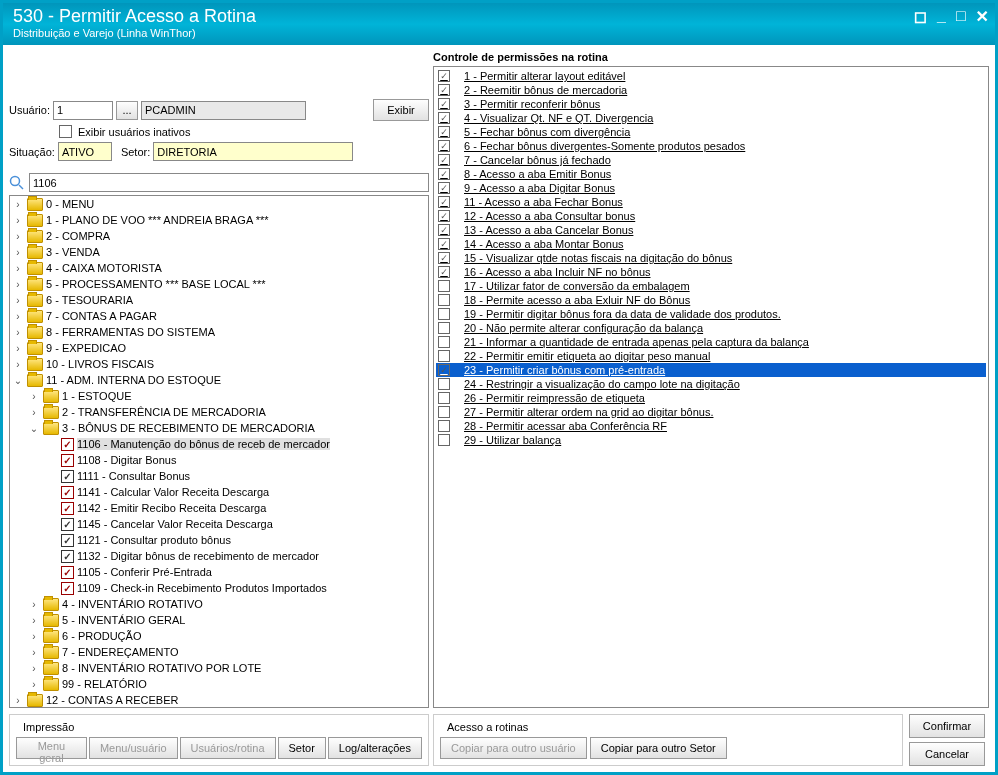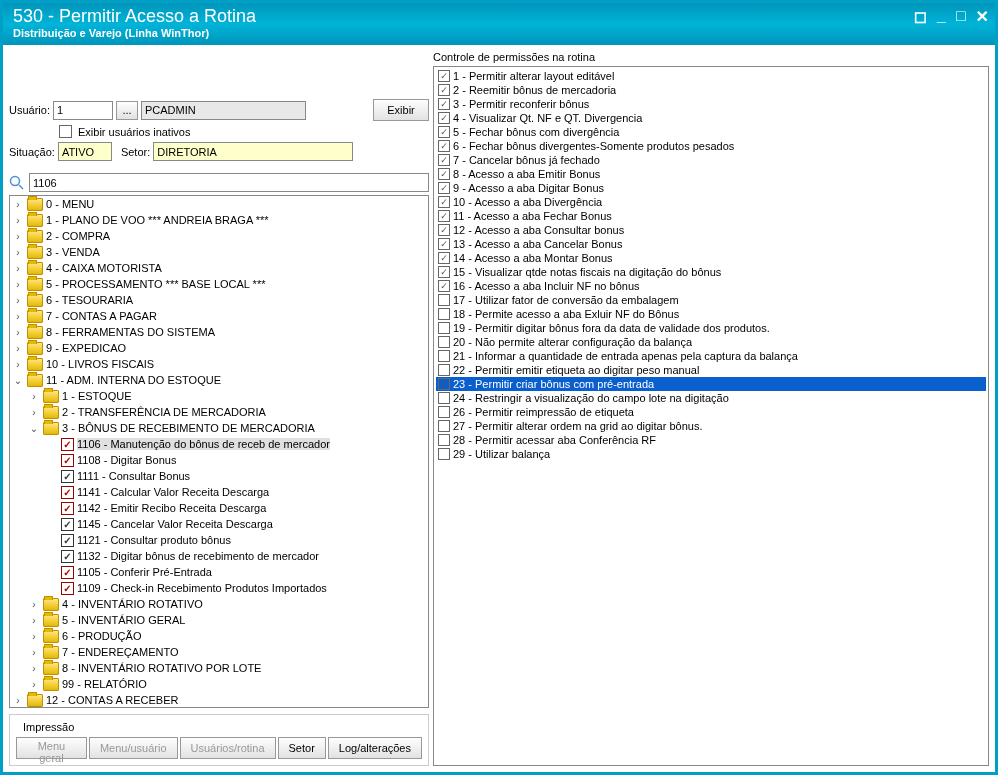--- a/index.html
+++ b/index.html
@@ -1,20 +1,20 @@
 <!DOCTYPE html>
 <html><head>
 <meta charset="utf-8">
 <style>
 * { box-sizing: border-box; margin: 0; padding: 0; font-family: Tahoma, Arial, sans-serif; font-size: 11px; }
 body { background: #fff; }
 .window { width: 998px; height: 775px; border: 3px solid #00a0c6; position: relative; }
 .titlebar { height: 42px; background: linear-gradient(180deg, #0095bb 0%, #00b4d8 50%, #0095bb 100%); color: #fff; padding: 3px 10px; position: relative; }
 .titlebar .title { font-size: 18px; font-weight: normal; }
-.titlebar .subtitle { font-size: 11px; font-weight: bold; }
+.titlebar .subtitle { font-size: 11px; font-weight: normal; }
 .titlebar .controls { position: absolute; right: 6px; top: 4px; display: flex; gap: 10px; }
 .titlebar .controls span { color:#fff; font-size:16px; cursor:pointer; font-weight:bold; }
 .body { display: flex; height: calc(100% - 42px); padding: 6px; gap: 4px; }
 .left-pane { width: 420px; display: flex; flex-direction: column; margin-top: 48px; }
 .right-pane { flex: 1; display: flex; flex-direction: column; }
 .form-row { display: flex; align-items: center; gap: 3px; margin-bottom: 4px; }
 .form-row label { font-size: 11px; }
 input[type=text] { border: 1px solid #888; padding: 1px 3px; height: 19px; font-size: 11px; }
 .btn { border: 1px solid #999; background: linear-gradient(#fefefe,#e2e2e2); padding: 2px 10px; font-size: 11px; cursor: pointer; height: 22px; }
 .btn.disabled { color: #999; }
@@ -23,23 +23,23 @@
 .tree-container { border: 1px solid #888; margin-top: 3px; flex: 1; overflow: auto; background: #fff; }
 .tree-row { display: flex; align-items: center; padding: 0 2px; height: 16px; white-space: nowrap; }
 .toggle { width: 12px; text-align: center; color: #555; cursor: pointer; font-size: 10px; }
 .folder { width: 16px; height: 13px; background: linear-gradient(#ffe680,#e6b800); border: 1px solid #c09000; border-radius: 1px; margin: 0 3px; position: relative; }
 .folder::before { content: ''; position: absolute; top: -3px; left: 0; width: 7px; height: 3px; background: #e6b800; border: 1px solid #c09000; border-bottom: none; }
 .cbx { width: 13px; height: 13px; border: 1px solid #900; margin: 0 3px; display: inline-flex; align-items: center; justify-content: center; font-size: 10px; color: #900; font-weight: bold; }
 .cbx.checked::after { content: '✓'; }
 .cbx.blk { border-color: #333; color: #333; }
 .tree-label { font-size: 11px; }
 .tree-row.hl .tree-label { background: #e0e0e0; }
-.perm-title { font-size: 11px; margin-bottom: 3px; }
+.perm-title { font-size: 11px; margin-bottom: 3px; font-weight: bold; }
 .perm-container { border: 1px solid #888; flex: 1; overflow: auto; background: #fff; padding: 2px; }
-.perm-row { display: flex; align-items: center; height: 14px; gap: 3px; padding: 0 2px; }
+.perm-row { display: flex; align-items: center; height: 14px; gap: 14px; padding: 0 2px; text-decoration: underline; }
 .perm-row .pcbx { width: 12px; height: 12px; border: 1px solid #666; display: inline-flex; align-items: center; justify-content: center; font-size: 9px; color: #555; }
 .perm-row .pcbx.checked::after { content: '✓'; }
 .perm-row span.lbl { font-size: 11px; }
 .perm-row.selected { background: #0a5fce; color: #fff; }
 .bottom { display: flex; gap: 6px; margin-top: 6px; }
 .fieldset { border: 1px solid #ccc; padding: 6px; }
 .fieldset .legend { font-size: 11px; margin: -12px 0 4px 4px; background: #fff; display: inline-block; padding: 0 3px; }
 .left-bottom { flex: 1; }
 .right-bottom-wrapper { width: 552px; display: flex; gap: 6px;}
 .access-fs { flex: 1; }
@@ -305,24 +305,20 @@
           <div class="perm-row">
             <span class="pcbx checked"></span>
             <span class="lbl">8 - Acesso a aba Emitir Bonus</span>
           </div>
           <div class="perm-row">
             <span class="pcbx checked"></span>
             <span class="lbl">9 - Acesso a aba Digitar Bonus</span>
           </div>
           <div class="perm-row">
             <span class="pcbx checked"></span>
-            <span class="lbl">10 - Acesso a aba Divergência</span>
-          </div>
-          <div class="perm-row">
-            <span class="pcbx checked"></span>
             <span class="lbl">11 - Acesso a aba Fechar Bonus</span>
           </div>
           <div class="perm-row">
             <span class="pcbx checked"></span>
             <span class="lbl">12 - Acesso a aba Consultar bonus</span>
           </div>
           <div class="perm-row">
             <span class="pcbx checked"></span>
             <span class="lbl">13 - Acesso a aba Cancelar Bonus</span>
           </div>
@@ -381,15 +377,30 @@
           <div class="perm-row">
             <span class="pcbx"></span>
             <span class="lbl">28 - Permitir acessar aba Conferência RF</span>
           </div>
           <div class="perm-row">
             <span class="pcbx"></span>
             <span class="lbl">29 - Utilizar balança</span>
           </div>
         </div>
 
+      <div class="bottom">
+        <div class="right-bottom-wrapper">
+          <fieldset class="fieldset access-fs">
+            <div class="legend">Acesso a rotinas</div>
+            <div style="display:flex;gap:3px">
+              <button class="btn disabled">Copiar para outro usuário</button>
+              <button class="btn">Copiar para outro Setor</button>
+            </div>
+          </fieldset>
+          <div class="confirm-col">
+            <button class="btn btn-wide">Confirmar</button>
+            <button class="btn btn-wide">Cancelar</button>
+          </div>
+        </div>
+      </div>
     </div>
   </div>
 </div>
 
 </body></html>

